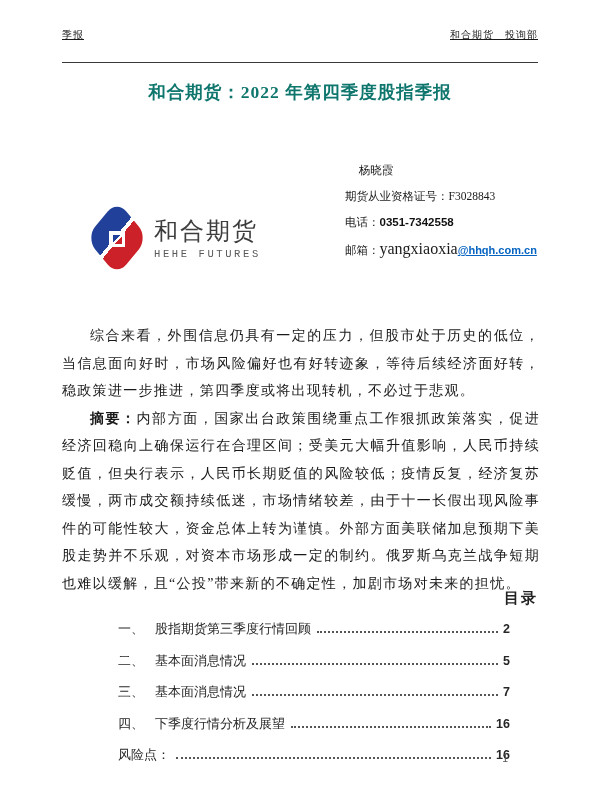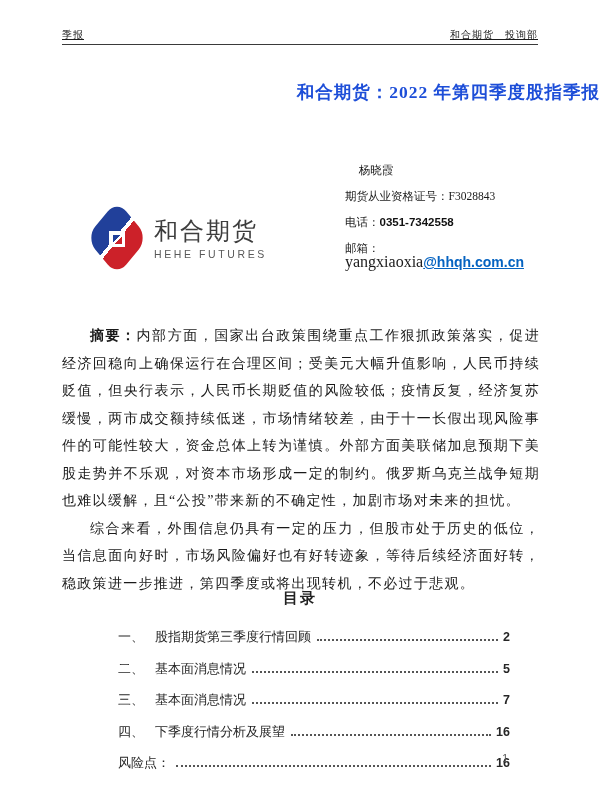--- a/index.html
+++ b/index.html
@@ -17,33 +17,33 @@
   
   .doc-header {
     position: absolute;
     top: 28px; left: 62px; right: 62px;
     display: flex;
     justify-content: space-between;
     align-items: flex-end;
     font-size: 10px;
     color: #1a1a1a;
     border-bottom: 1px solid #3a3a3a;
-    padding-bottom: 2px;
+    padding-bottom: 20px;
   }
   .doc-header span { text-decoration: underline; letter-spacing: 1px; }
 
   
   .doc-title {
     position: absolute;
     top: 80px; left: 0; right: 0;
-    text-align: right;
+    text-align: center;
     font-size: 17.5px;
     font-weight: bold;
     letter-spacing: 1px;
-    color: #1d4ed8;
+    color: #0f766e;
   }
 
   
   .logo {
     position: absolute;
     left: 88px; top: 204px;
     display: flex;
     align-items: center;
   }
   .logo-mark-wrap { position: relative; width: 58px; height: 70px; }
@@ -69,21 +69,21 @@
   }
   .logo-text { margin-left: 8px; }
   .logo-cn {
     font-family: "Liberation Sans", "DejaVu Sans", sans-serif;
     font-size: 24px;
     letter-spacing: 2px;
     color: #3d3d3d;
     line-height: 1.1;
   }
   .logo-en {
-    font-family: Liberation Sans, sans-serif;
+    font-family: Liberation Mono, monospace;
     font-size: 10.5px;
     letter-spacing: 2.6px;
     color: #595959;
     margin-top: 4px;
   }
 
   
   .author {
     position: absolute;
     left: 345px; top: 164px;
@@ -97,21 +97,21 @@
     font-family: "Liberation Sans", "DejaVu Sans", sans-serif;
     font-weight: bold;
     font-size: 11.5px;
     color: #111;
   }
   .email-user { font-size: 16px; color: #1a1a1a; text-decoration: none; }
   .email-link { text-decoration: none; }
   .email-domain {
     font-family: "Liberation Sans", "DejaVu Sans", sans-serif;
     font-weight: bold;
-    font-size: 14px;
+    font-size: 11px;
     color: #0563c1;
     text-decoration: underline;
   }
 
   
   .abstract {
     position: absolute;
     left: 62px; right: 60px; top: 322px;
   }
   .abstract p {
@@ -121,26 +121,26 @@
     letter-spacing: 1.3px;
     text-align: justify;
     text-indent: 2em;
     color: #191919;
   }
   .abstract .lead { font-weight: bold; }
 
   
   .toc { position: absolute; left: 62px; right: 62px; top: 589px; }
   .toc-title {
-    text-align: center;
+    text-align: right;
     font-size: 15px;
     font-weight: bold;
     letter-spacing: 2px;
     color: #222;
-    margin-bottom: 20px;
+    margin-bottom: 12px;
   }
   .toc-list {
     font-family: "Liberation Sans", "DejaVu Sans", sans-serif;
     font-size: 13px;
     color: #262626;
     padding: 0 28px 0 56px;
   }
   .toc-item {
     display: flex;
     align-items: baseline;
@@ -196,22 +196,22 @@
     <div class="row">期货从业资格证号：F3028843</div>
     <div class="row">
       <span>电话：</span><span class="phone-value">0351-7342558</span>
     </div>
     <div class="row">
       <span>邮箱：</span><a class="email-link" href="#"><span class="email-user">yangxiaoxia</span><span class="email-domain">@hhqh.com.cn</span></a>
     </div>
   </div>
 
   <div class="abstract">
+    <p>综合来看，外围信息仍具有一定的压力，但股市处于历史的低位，当信息面向好时，市场风险偏好也有好转迹象，等待后续经济面好转，稳政策进一步推进，第四季度或将出现转机，不必过于悲观。</p>
     <p><span class="lead">摘要：</span><span>内部方面，国家出台政策围绕重点工作狠抓政策落实，促进经济回稳向上确保运行在合理区间；受美元大幅升值影响，人民币持续贬值，但央行表示，人民币长期贬值的风险较低；疫情反复，经济复苏缓慢，两市成交额持续低迷，市场情绪较差，由于十一长假出现风险事件的可能性较大，资金总体上转为谨慎。外部方面美联储加息预期下美股走势并不乐观，对资本市场形成一定的制约。俄罗斯乌克兰战争短期也难以缓解，且“公投”带来新的不确定性，加剧市场对未来的担忧。</span></p>
-    <p>综合来看，外围信息仍具有一定的压力，但股市处于历史的低位，当信息面向好时，市场风险偏好也有好转迹象，等待后续经济面好转，稳政策进一步推进，第四季度或将出现转机，不必过于悲观。</p>
   </div>
 
   <div class="toc">
     <div class="toc-title">目录</div>
     <div class="toc-list">
     <div class="toc-item">
       <span class="toc-num">一、</span>
       <span class="toc-label">股指期货第三季度行情回顾</span>
       <span class="toc-dots"></span>
       <span class="toc-page">2</span>

